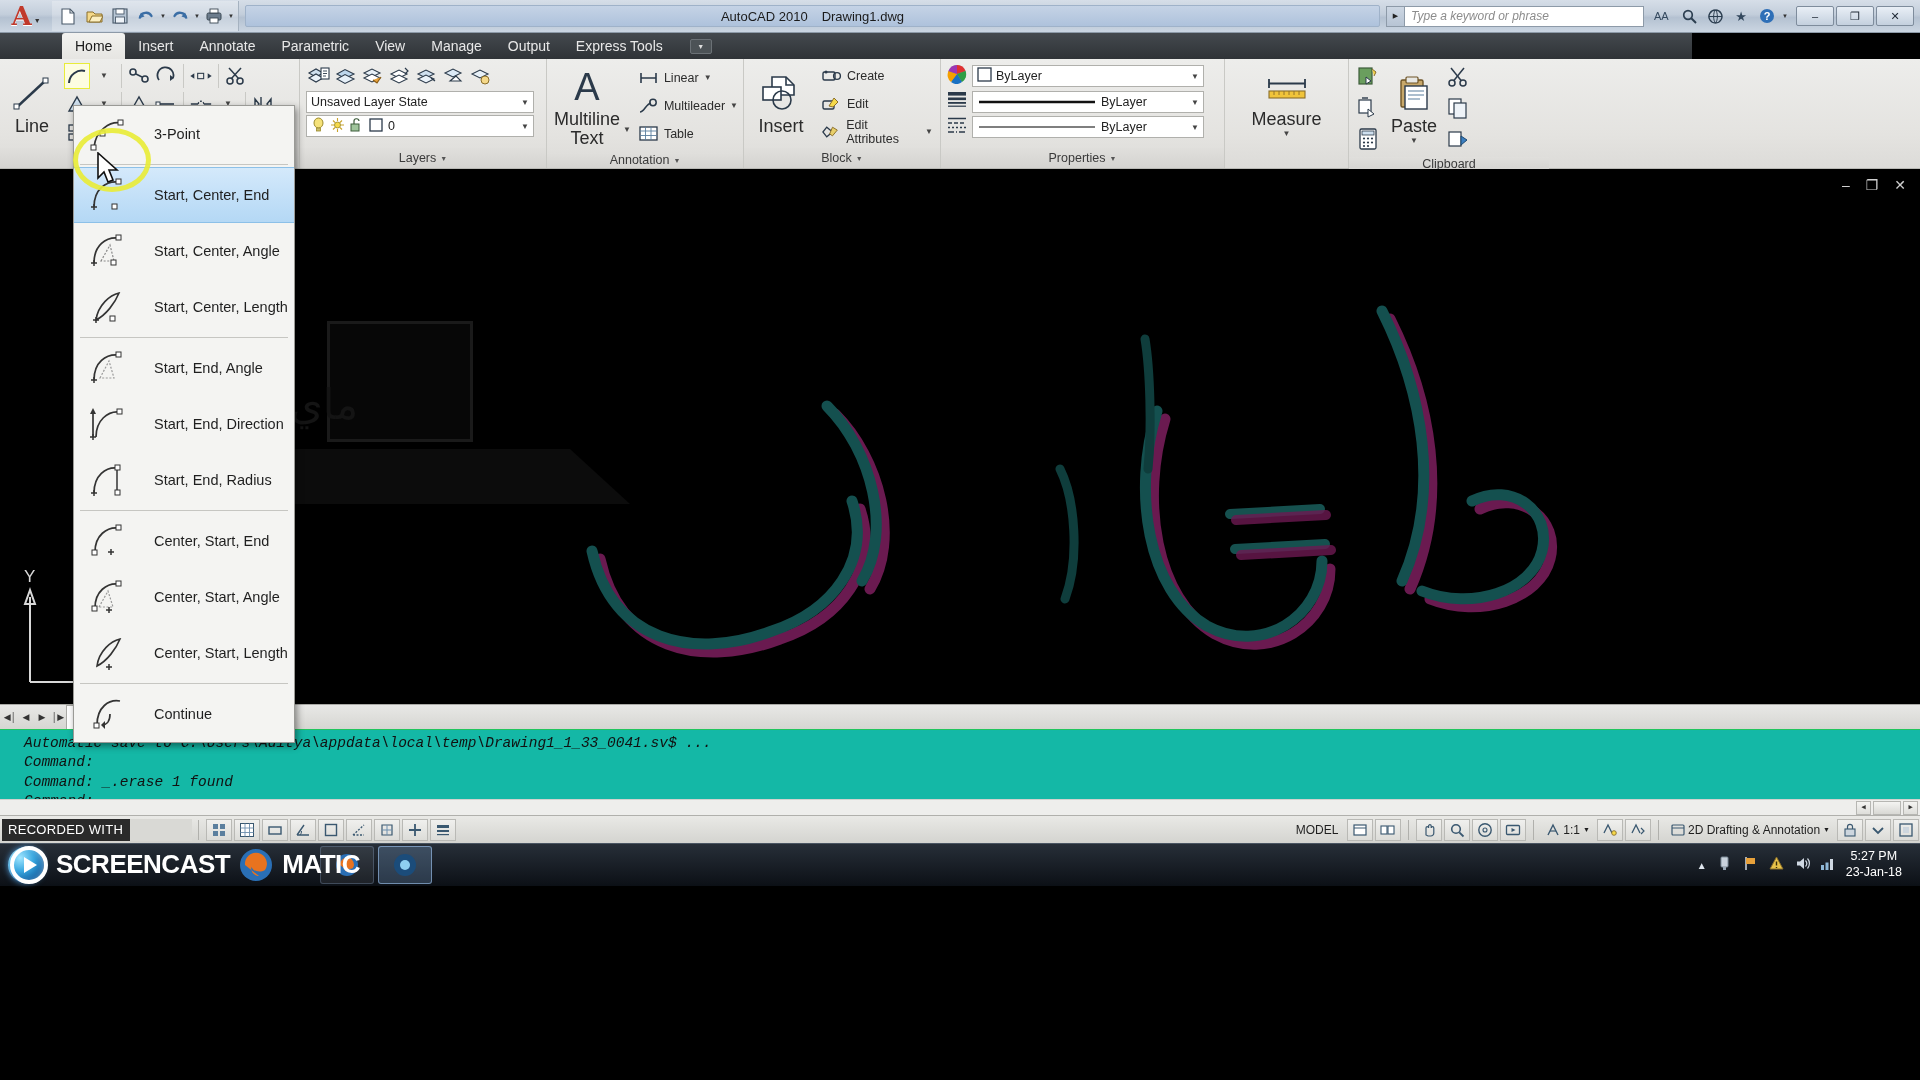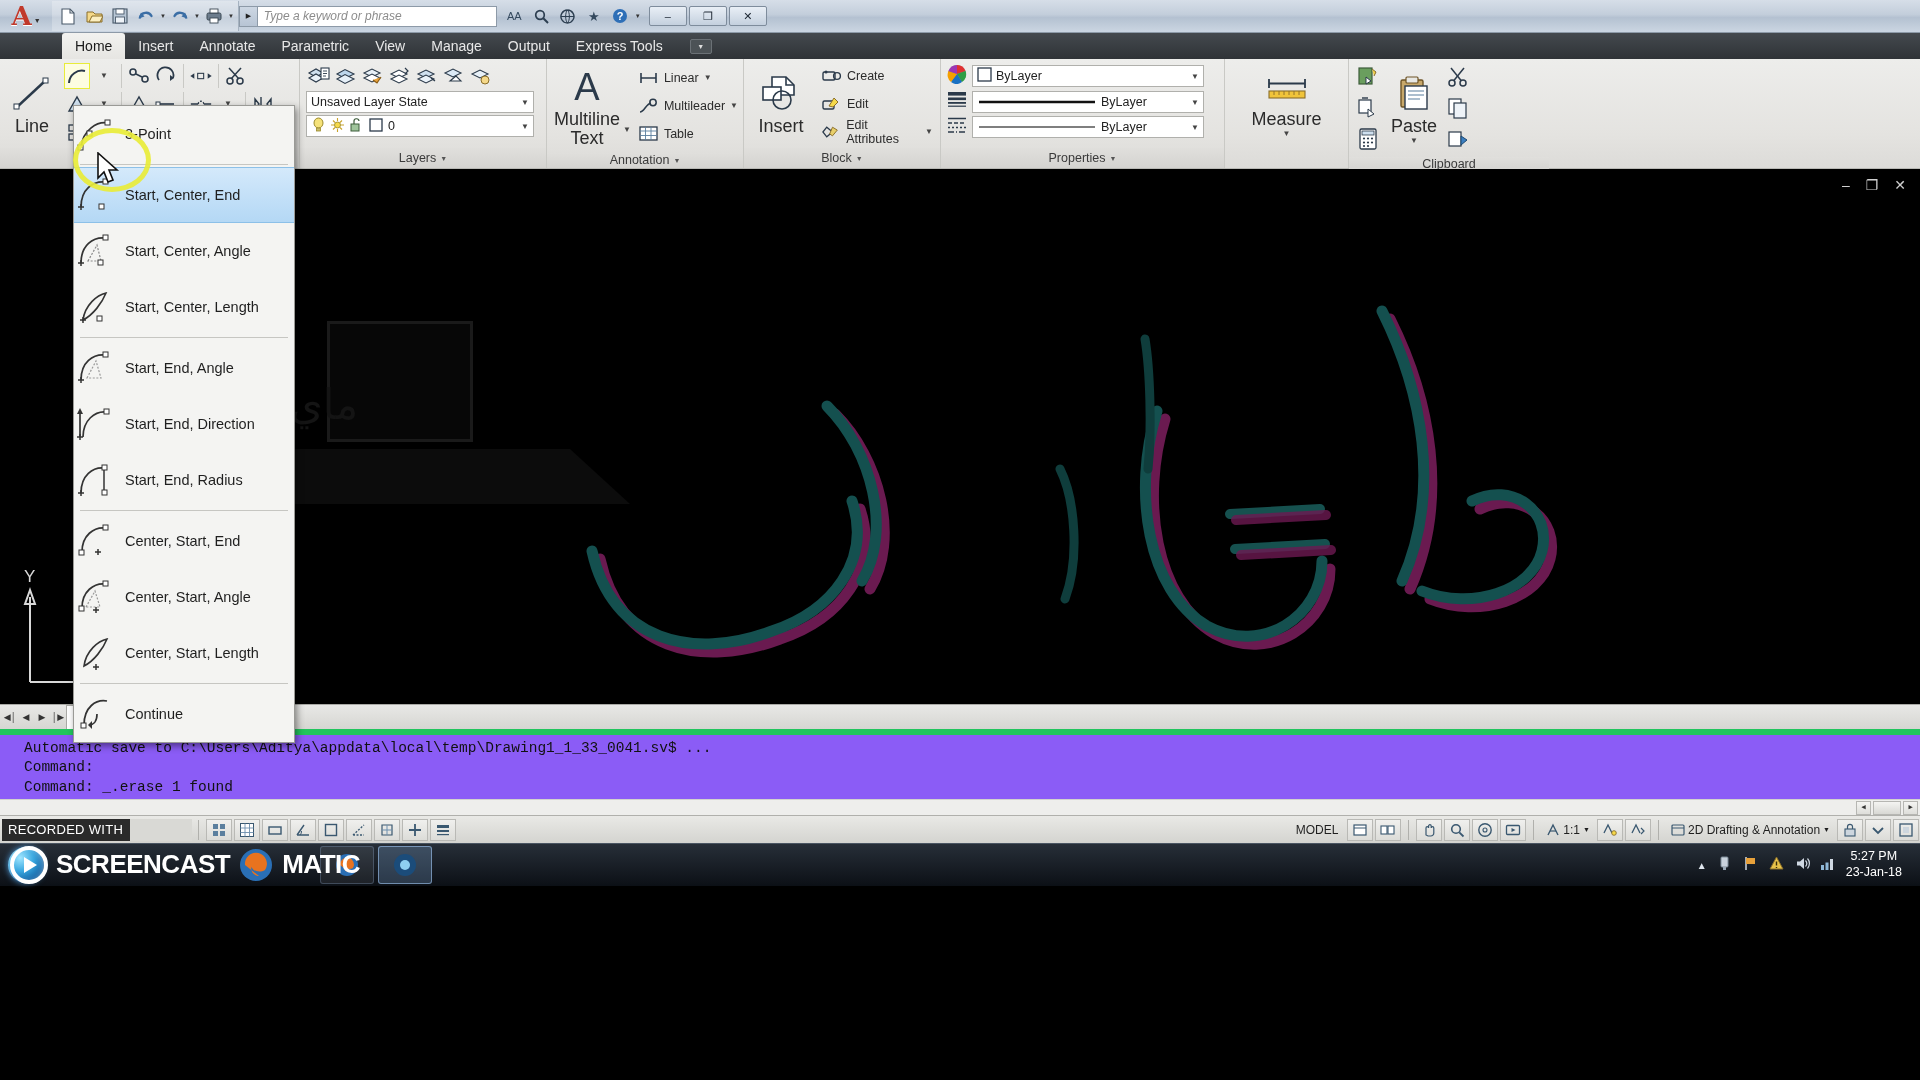--- a/index.html
+++ b/index.html
@@ -63,21 +63,21 @@
   .win-btn {
     width: 38px; height: 20px; border: 1px solid #7e8c9c; border-radius: 2px;
     background: linear-gradient(to bottom,#e6edf4,#c2ced c); background: linear-gradient(to bottom,#e9eff6,#c4d0de);
     display: flex; align-items: center; justify-content: center;
     font-size: 11px; color: #1d2733;
   }
   .win-btn.close { background: linear-gradient(to bottom,#e9eff6,#c4d0de); }
 
   
   .ribbon-tabs {
-    position: absolute; left: 0; top: 33px; width: 1920px; height: 26px;
+    position: absolute; left: 0; top: 33px; width: 1692px; height: 26px;
     background: linear-gradient(to bottom,#44494e,#2f3337);
     display: flex; padding-left: 62px;
   }
   .rtab {
     height: 26px; padding: 0 13px; display: flex; align-items: center;
     font-size: 14px; color: #e8e8e8; cursor: pointer;
   }
   .rtab.active {
     background: linear-gradient(to bottom,#f2f2f0,#e6e5e2);
     color: #1a1a1a; border-top-left-radius: 3px; border-top-right-radius: 3px;
@@ -147,22 +147,22 @@
     letter-spacing: 1px;
   }
 
   
   .arc-menu {
     position: absolute; left: 73px; top: 105px; width: 222px;
     background: #f4f4f2; border: 1px solid #9a9a96;
     box-shadow: 2px 3px 7px rgba(0,0,0,0.45); z-index: 50;
   }
   .arc-item {
-    height: 56px; display: flex; align-items: center; gap: 10px;
-    padding-left: 1px; font-size: 14.5px; color: #1f1f1f; cursor: pointer;
+    height: 56px; display: flex; align-items: center; gap: 26px;
+    padding-left: 14px; font-size: 14.5px; color: #1f1f1f; cursor: pointer;
     position: relative;
   }
   .arc-item.sel {
     background: linear-gradient(to bottom,#d4e9fb,#b4d8f5);
     border-top: 1px solid #8cc0e8; border-bottom: 1px solid #8cc0e8;
   }
   .arc-ico { width: 40px; height: 40px; flex: none; }
   .arc-sep { height: 1px; background: #c6c6c2; margin: 2px 6px; }
   .hl-circle {
     position: absolute; left: 73px; top: 128px; width: 78px; height: 64px;
@@ -180,23 +180,23 @@
   }
   .nav-ico { width: 16px; height: 20px; display:flex;align-items:center;justify-content:center;
              font-size: 9px; color:#333; cursor:pointer;}
   .ltab { padding: 0 11px; height: 21px; display: flex; align-items: center; cursor: pointer;}
   .ltab.active { background: #fff; border: 1px solid #a9a9a5; border-bottom: none; height: 24px; }
   .ltab-sl { color: #888; padding: 0 1px; }
 
   
   .cmdline {
     position: absolute; left: 0; top: 729px; width: 1920px; height: 86px;
-    background: #8b5cf6; border-top: 6px solid #22c55e;
+    background: #14b8a6; border-top: 1px solid #22c55e;
     font-family: "Liberation Mono", monospace; font-size: 14.5px; color: #111;
-    padding: 4px 8px 0 24px; line-height: 1.33;
+    padding: 4px 8px 0 24px; line-height: 1.33; font-style: italic;
   }
   .cmd-scroll {
     position: absolute; right: 0; bottom: 0; width: 1920px; height: 16px;
     background: #eeeeec; border-top: 1px solid #d2d2ce;
     display: flex; align-items: center; justify-content: flex-end; gap: 2px; padding-right: 2px;
   }
   .sb-btn { width: 15px; height: 14px; background: linear-gradient(to bottom,#f4f4f2,#dededa);
             border: 1px solid #b6b6b2; font-size: 7px; display:flex;align-items:center;justify-content:center;color:#333;}
   .sb-thumb { width: 28px; height: 14px; background: linear-gradient(to bottom,#f4f4f2,#d8d8d4);
               border: 1px solid #b6b6b2; }
@@ -309,20 +309,24 @@
       </div>
       <span class="qat-mini">▼</span>
       <div class="qat-ico">
         <svg width="18" height="16" viewBox="0 0 18 16">
             <rect x="2" y="5" width="14" height="7" rx="1.5" fill="#6d7d8d" stroke="#3b4853" stroke-width="1"></rect>
             <rect x="5" y="1" width="8" height="4" fill="#fff" stroke="#3b4853" stroke-width="0.9"></rect>
             <rect x="5" y="10" width="8" height="5" fill="#fff" stroke="#3b4853" stroke-width="0.9"></rect>
           </svg>
       </div>
       <span class="qat-mini">▼</span>
+    </div>
+    <div class="title-center">
+      <span>AutoCAD 2010</span>
+      <span>Drawing1.dwg</span>
     </div>
     <div class="search-wrap">
       <div class="search-arrow">▶</div>
       <div class="search-box">Type a keyword or phrase</div>
     </div>
     <div class="title-icons">
       <div class="ti">
         <svg width="18" height="14" viewBox="0 0 18 14">
             <text x="0" y="11" font-size="11" fill="#34495e" font-family="Liberation Sans">AA</text>
           </svg>

